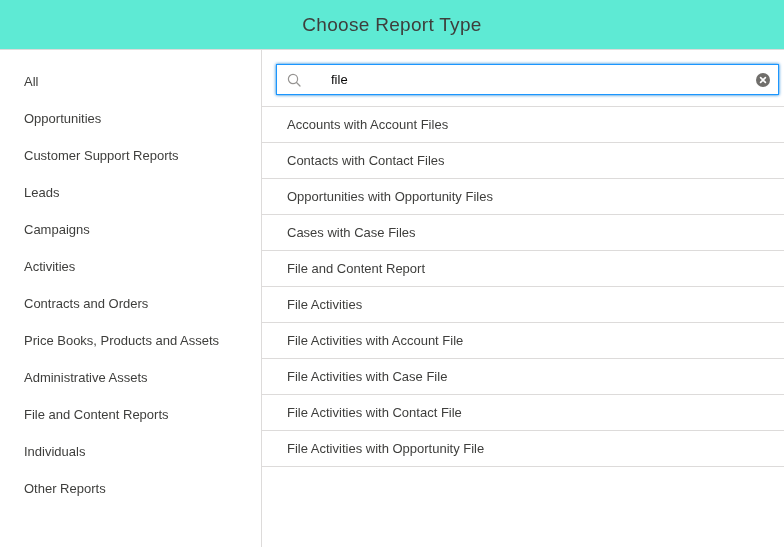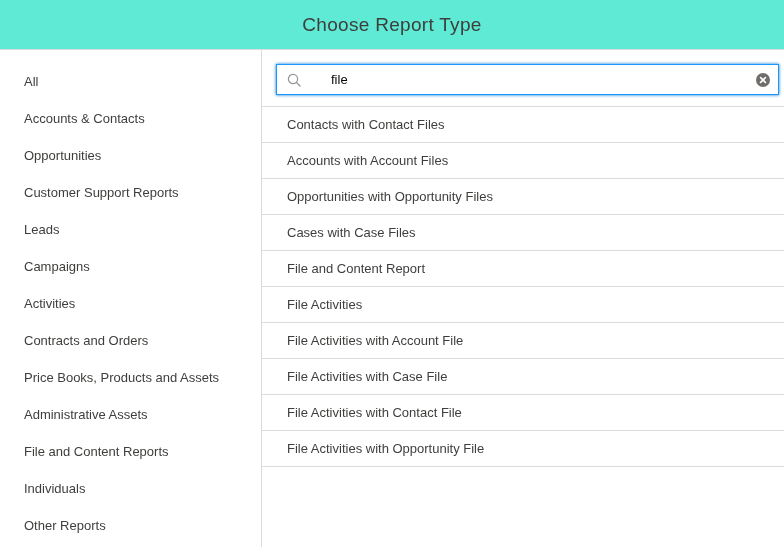--- a/index.html
+++ b/index.html
@@ -125,21 +125,20 @@
 
 <header class="dialog-header">
   <h1 class="dialog-title">Choose Report Type</h1>
 </header>
 
 <div class="content">
 
   <nav class="sidebar">
     <ul>
       <li>All</li>
-      <li>Accounts &amp; Contacts</li>
       <li>Opportunities</li>
       <li>Customer Support Reports</li>
       <li>Leads</li>
       <li>Campaigns</li>
       <li>Activities</li>
       <li>Contracts and Orders</li>
       <li>Price Books, Products and Assets</li>
       <li>Administrative Assets</li>
       <li>File and Content Reports</li>
       <li>Individuals</li>
@@ -164,22 +163,22 @@
               <circle cx="7" cy="7" r="7" fill="#706e6b"></circle>
               <path d="M4.6 4.6 L9.4 9.4 M9.4 4.6 L4.6 9.4" stroke="#ffffff" stroke-width="1.6" stroke-linecap="round"></path>
             </svg>
           </span>
         </button>
       </div>
     </div>
 
     <div class="results">
       <ul>
+        <li>Accounts with Account Files</li>
         <li>Contacts with Contact Files</li>
-        <li>Accounts with Account Files</li>
         <li>Opportunities with Opportunity Files</li>
         <li>Cases with Case Files</li>
         <li>File and Content Report</li>
         <li>File Activities</li>
         <li>File Activities with Account File</li>
         <li>File Activities with Case File</li>
         <li>File Activities with Contact File</li>
         <li>File Activities with Opportunity File</li>
       </ul>
     </div>

